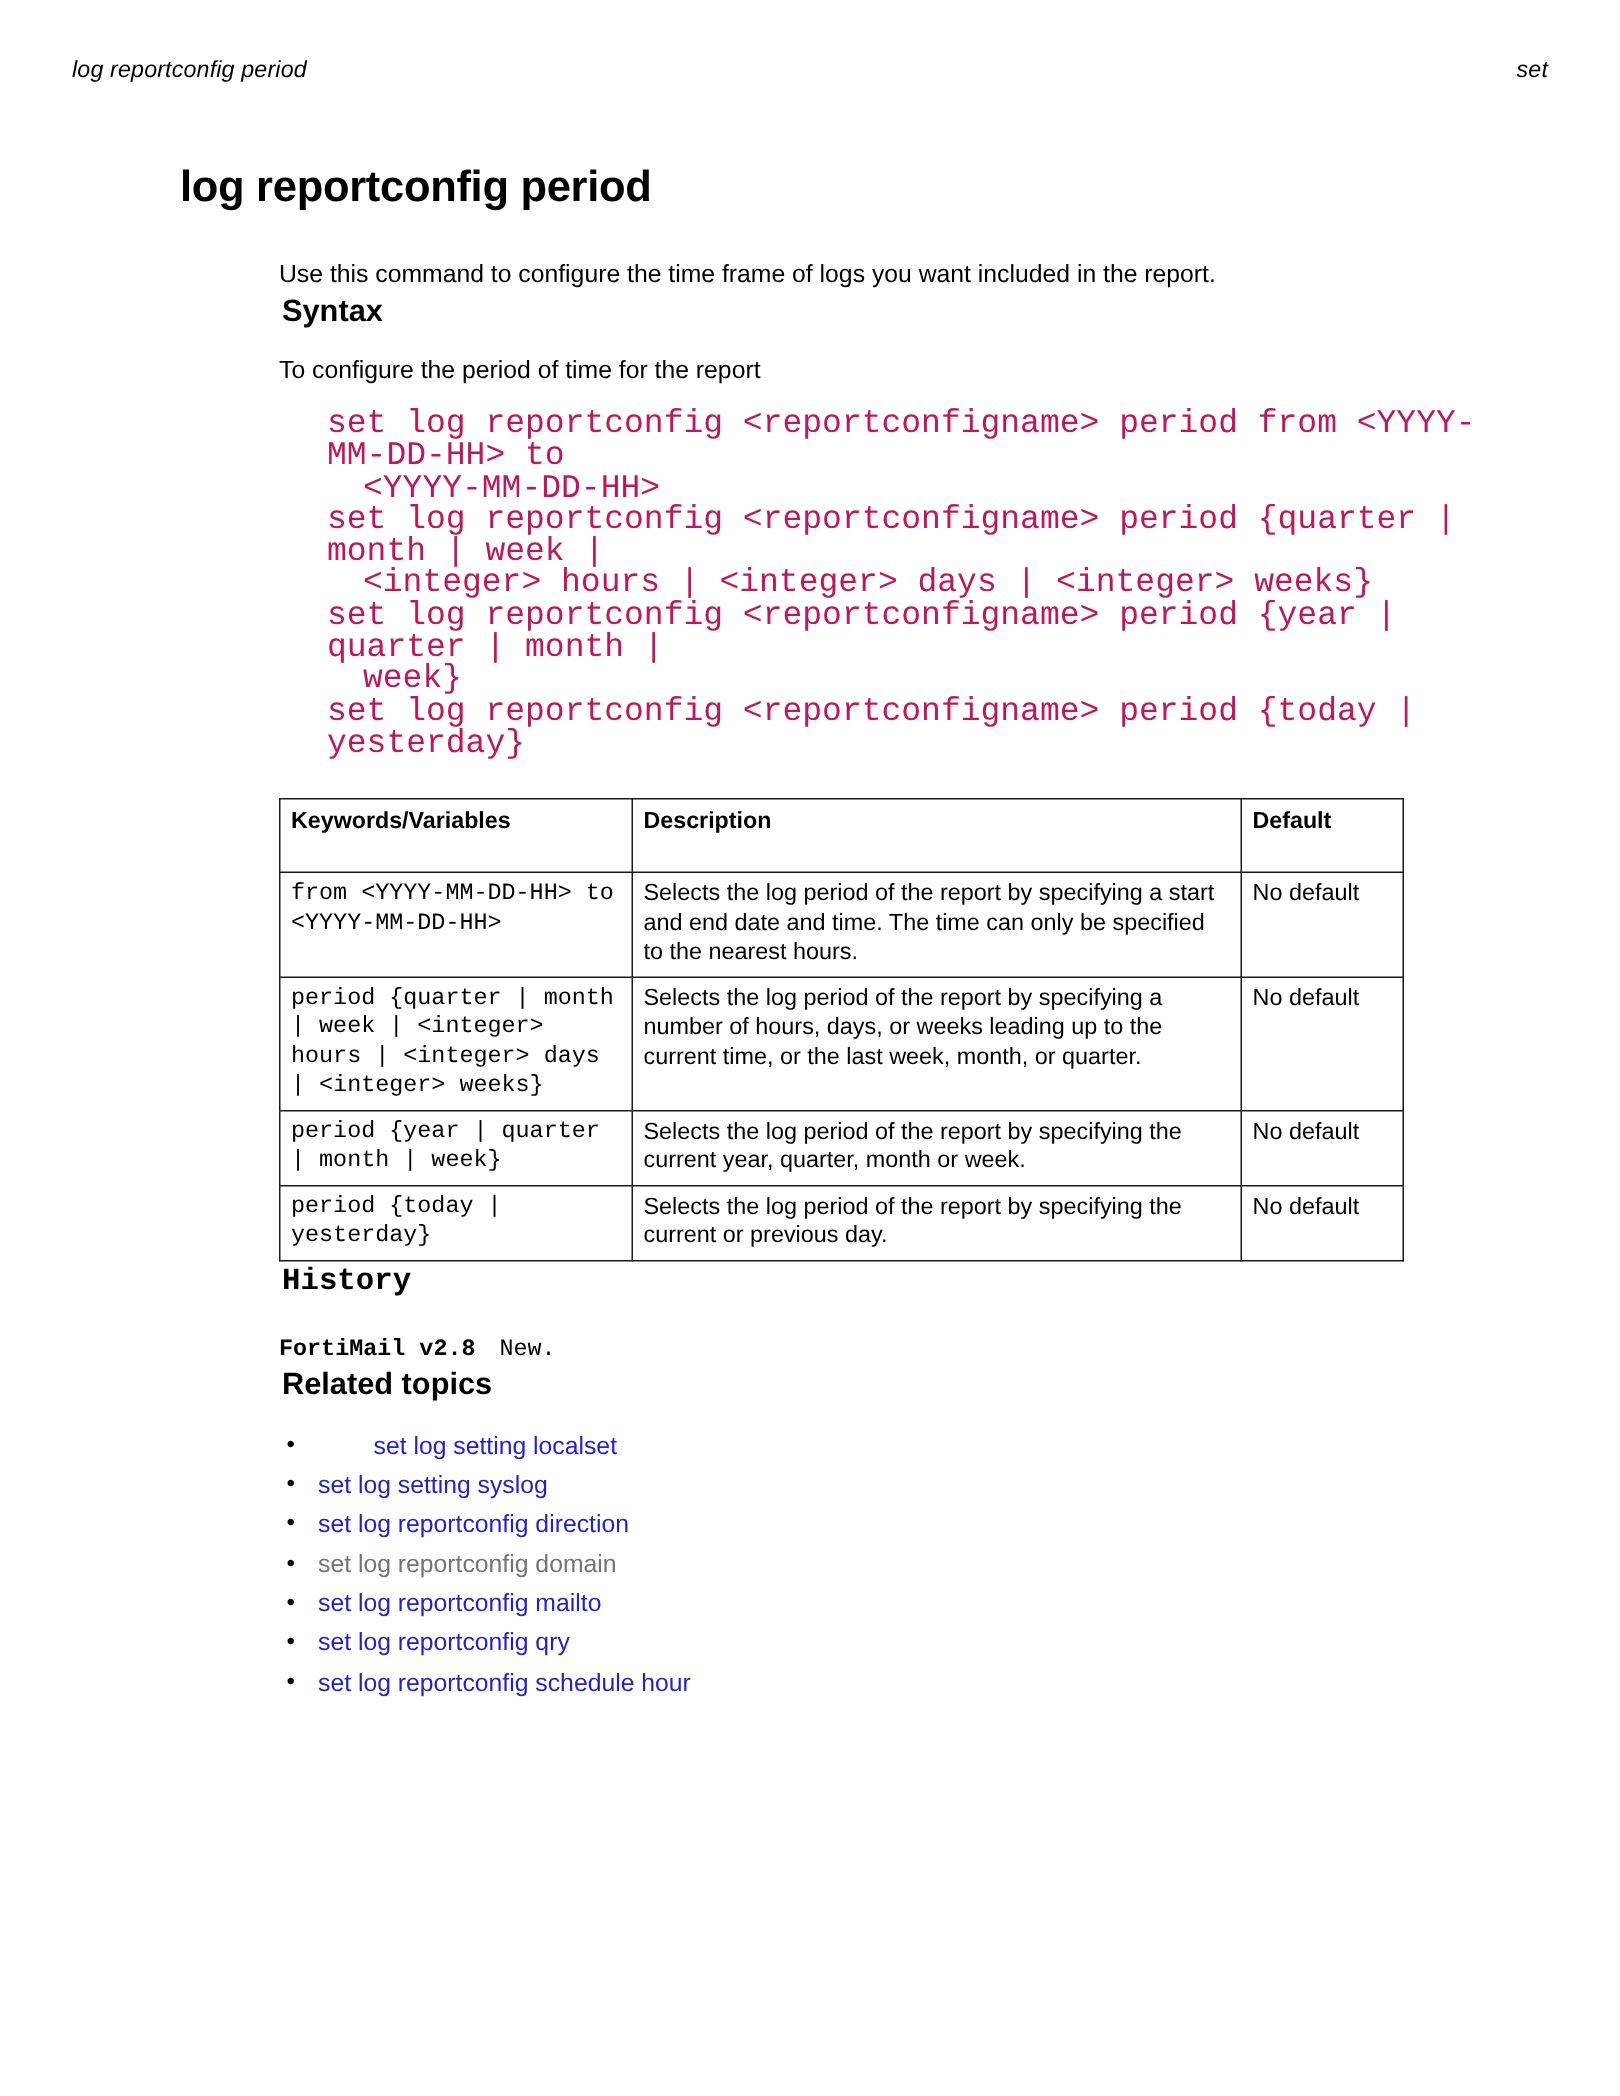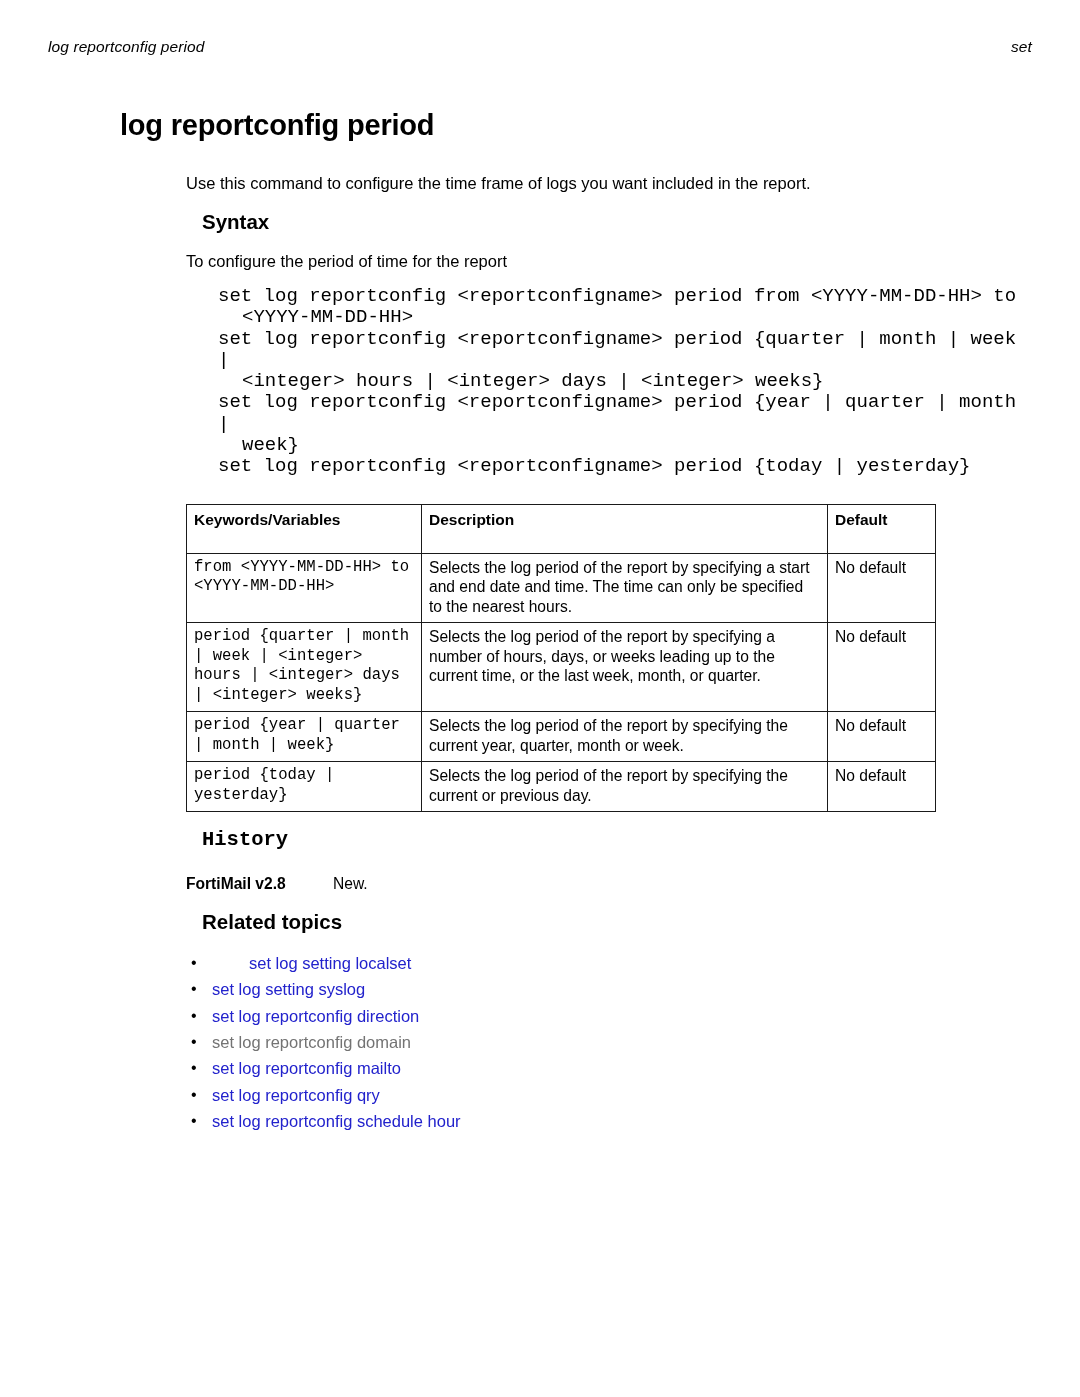--- a/index.html
+++ b/index.html
@@ -63,42 +63,42 @@
 
   p.intro {
     font-size: 16.5px;
     line-height: 22px;
     margin: 30px 0 0 0;
   }
 
   h2.section {
     font-size: 20.5px;
     font-weight: bold;
-    margin: 16px;
+    margin: 2px;
     line-height: 24px;
   }
 
   .sec-syntax { margin-top: 32px; }
   .sec-history { margin-top: 30px; font-family: Liberation Mono, monospace; }
   .sec-related { margin-top: 42px; }
 
   p.sub-lead {
     font-size: 16.5px;
     line-height: 22px;
     margin: 16px 0 0 0;
   }
 
   .syntax-block {
     margin-top: 14px;
     font-family: "Liberation Mono", "DejaVu Sans Mono", monospace;
-    font-size: 19px;
+    font-size: 22px;
     line-height: 21.3px;
     white-space: pre-wrap;
     margin-left: 32px;
-    color: #000000;
+    color: #be185d;
   }
   .syntax-line { white-space: pre-wrap; }
   .syntax-cont { white-space: pre-wrap; padding-left: 24px; }
 
   
   table.kw-table {
     margin-top: 26px;
     margin-left: 0px;
     border-collapse: collapse;
     width: 745px;
@@ -131,20 +131,21 @@
   col.c-keyword { width: 235px; }
   col.c-desc    { width: 406px; }
   col.c-default { width: 108px; }
 
   
   .history-row {
     margin-top: 22px;
     font-size: 15.6px;
     line-height: 20px;
     display: flex;
+    font-family: Liberation Mono, monospace;
   }
   .history-version {
     font-weight: bold;
     width: 147px;
     flex: 0 0 147px;
   }
   .history-note { font-weight: normal; }
 
   
   ul.related-list {

